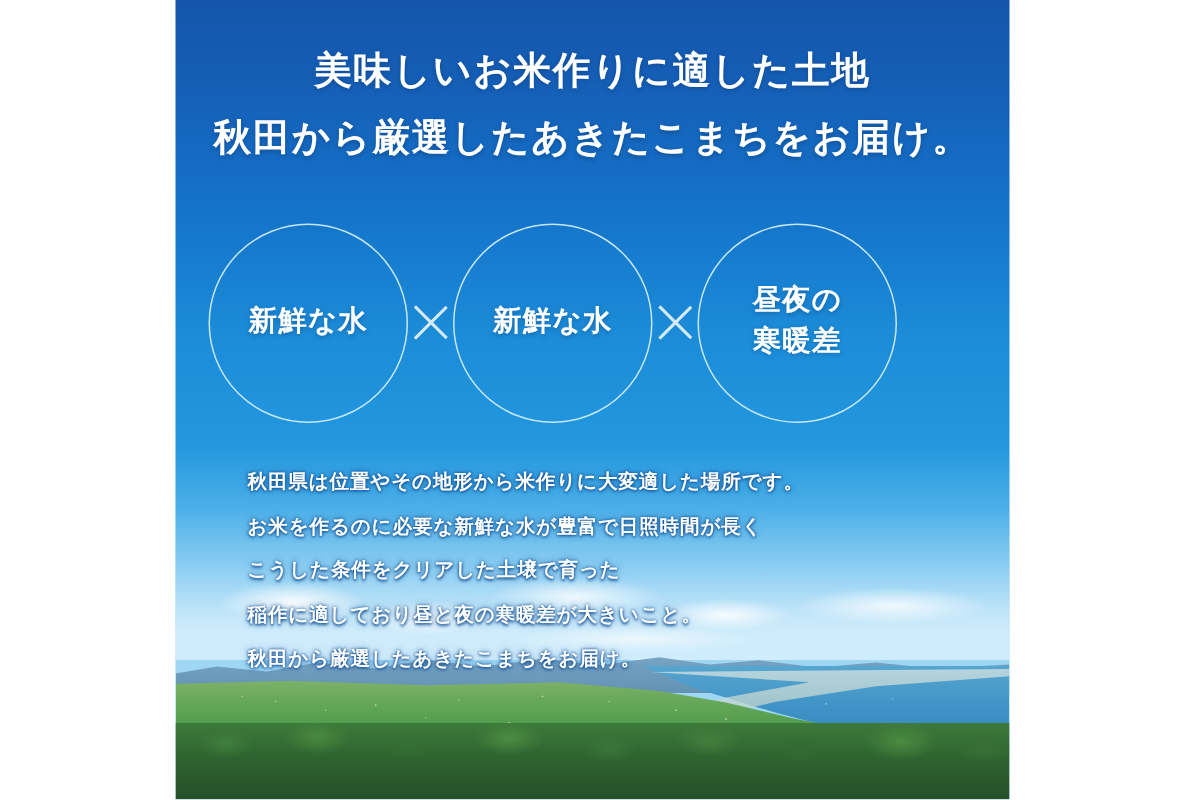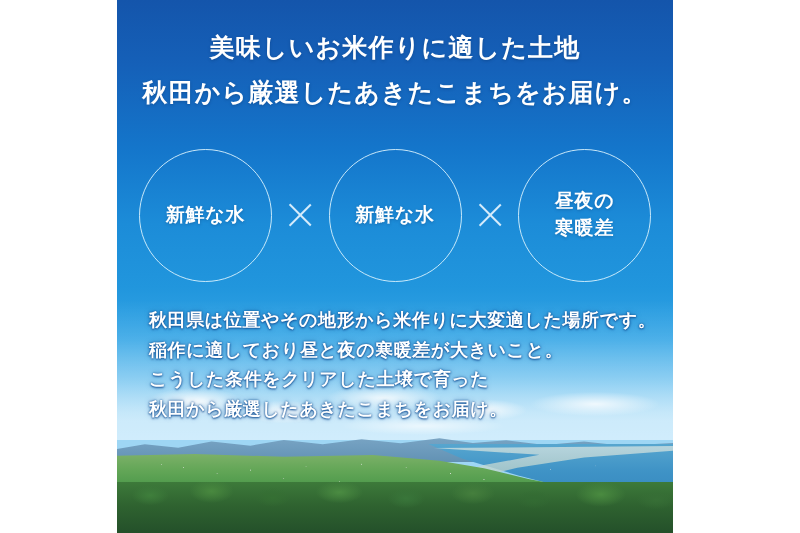--- a/index.html
+++ b/index.html
@@ -162,21 +162,21 @@
 
   
   #circles {
     position: absolute;
     left: 22px;
     top: 147px;
     width: 512px;
     height: 136px;
     display: flex;
     align-items: center;
-    justify-content: space-between;
+    justify-content: flex-start;
   }
   .circle {
     width: 133px;
     height: 133px;
     border-radius: 50%;
     border: 1.4px solid rgba(214,240,252,.92);
     display: flex;
     align-items: center;
     justify-content: center;
     flex: 0 0 auto;
@@ -208,25 +208,25 @@
     height: 100%;
     background: #dff1fd;
     transform-origin: center;
   }
   .cross::before { transform: translateX(-50%) rotate(45deg); }
   .cross::after  { transform: translateX(-50%) rotate(-45deg); }
 
   
   #body-copy {
     position: absolute;
-    left: 32px;
+    left: 48px;
     top: 306px;
     width: 500px;
     color: #ffffff;
-    font-size: 18px;
+    font-size: 13px;
     font-weight: 700;
     line-height: 29.5px;
     letter-spacing: .6px;
     text-shadow:
       0 0 2px rgba(18,80,150,.95),
       0 1px 2px rgba(18,80,150,.85),
       0 0 5px rgba(18,80,150,.55);
   }
   #body-copy .bc-line { display: block; white-space: nowrap; }
 </style>
@@ -267,19 +267,20 @@
 
       <div class="circle">
         <span class="circle-label">昼夜の
 寒暖差</span>
       </div>
 
     </div>
 
     <div id="body-copy">
       <span class="bc-line">秋田県は位置やその地形から米作りに大変適した場所です。</span>
+      <span class="bc-line">お米を作るのに必要な新鮮な水が豊富で日照時間が長く</span>
+      <span class="bc-line">こうした条件をクリアした土壌で育った</span>
       <span class="bc-line">稲作に適しており昼と夜の寒暖差が大きいこと。</span>
-      <span class="bc-line">こうした条件をクリアした土壌で育った</span>
       <span class="bc-line">秋田から厳選したあきたこまちをお届け。</span>
     </div>
 
   </div>
 </div>
 
 </body></html>

